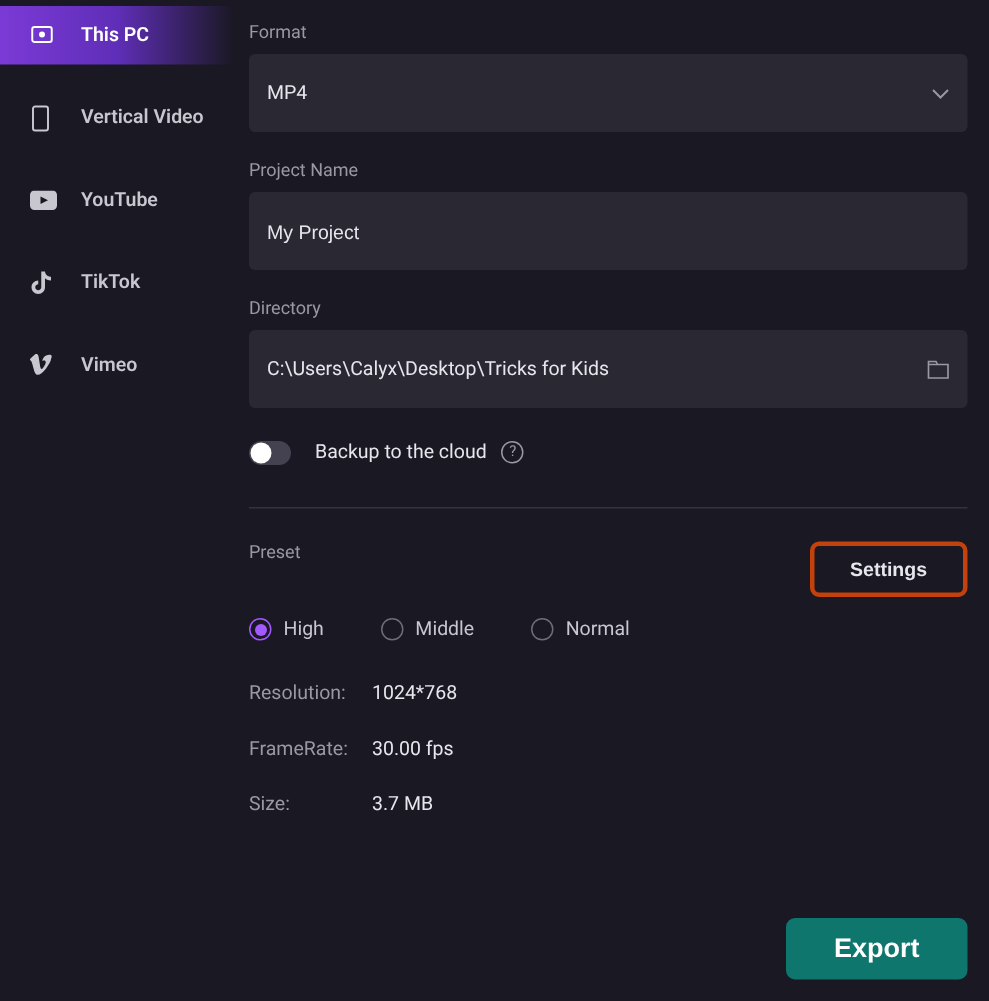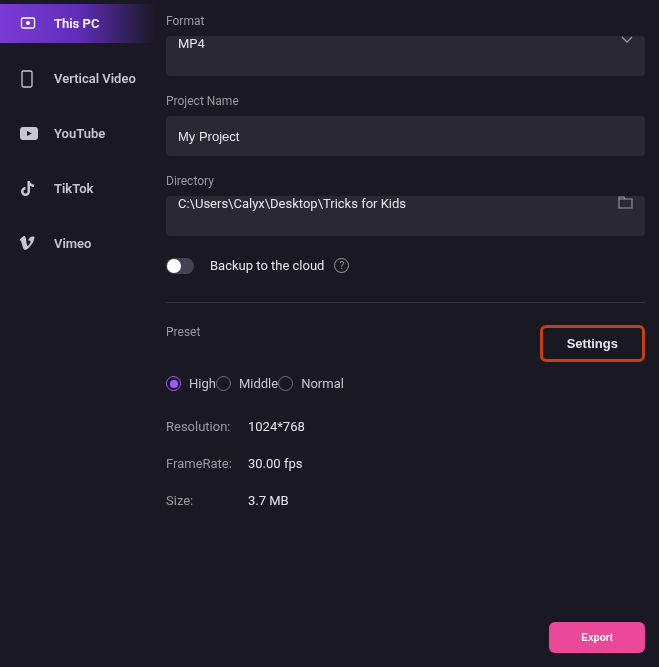--- a/index.html
+++ b/index.html
@@ -48,22 +48,23 @@
 }
 .field-label {
   font-size: 12px;
   color: #9a98a3;
   margin-bottom: 8px;
   display: block;
 }
 .select-row, .input-row {
   background: #2a2833;
   border-radius: 4px;
-  height: 40px;
-  display: flex;
+  height: 52px;
+  display: flex;
+  align-items: center;
   padding: 0 12px;
   font-size: 13px;
   color: #e8e6ed;
   margin-bottom: 18px;
 }
 .select-row {
   justify-content: space-between;
   cursor: pointer;
 }
 .input-row input {
@@ -136,20 +137,21 @@
   background: transparent;
   color: #e8e6ed;
   font-size: 13px;
   font-weight: 600;
   padding: 8px 24px;
   border-radius: 6px;
   cursor: pointer;
 }
 .radio-row {
   display: flex;
+  gap: 38px;
   margin-top: 14px;
   margin-bottom: 28px;
 }
 .radio-item {
   display: flex;
   align-items: center;
   cursor: pointer;
   font-size: 13px;
   color: #c8c6cf;
 }
@@ -179,24 +181,24 @@
 }
 .info-key {
   width: 82px;
   color: #9a98a3;
 }
 .info-val { color: #e8e6ed; }
 .export-btn {
   position: absolute;
   right: 14px;
   bottom: 14px;
-  background: #ec4899;
+  background: #0f766e;
   color: #fff;
   border: none;
-  font-size: 10px;
+  font-size: 18px;
   font-weight: 600;
   padding: 10px 32px;
   border-radius: 6px;
   cursor: pointer;
 }
 svg { display: block; }
 </style>
 </head>
 <body>
 

